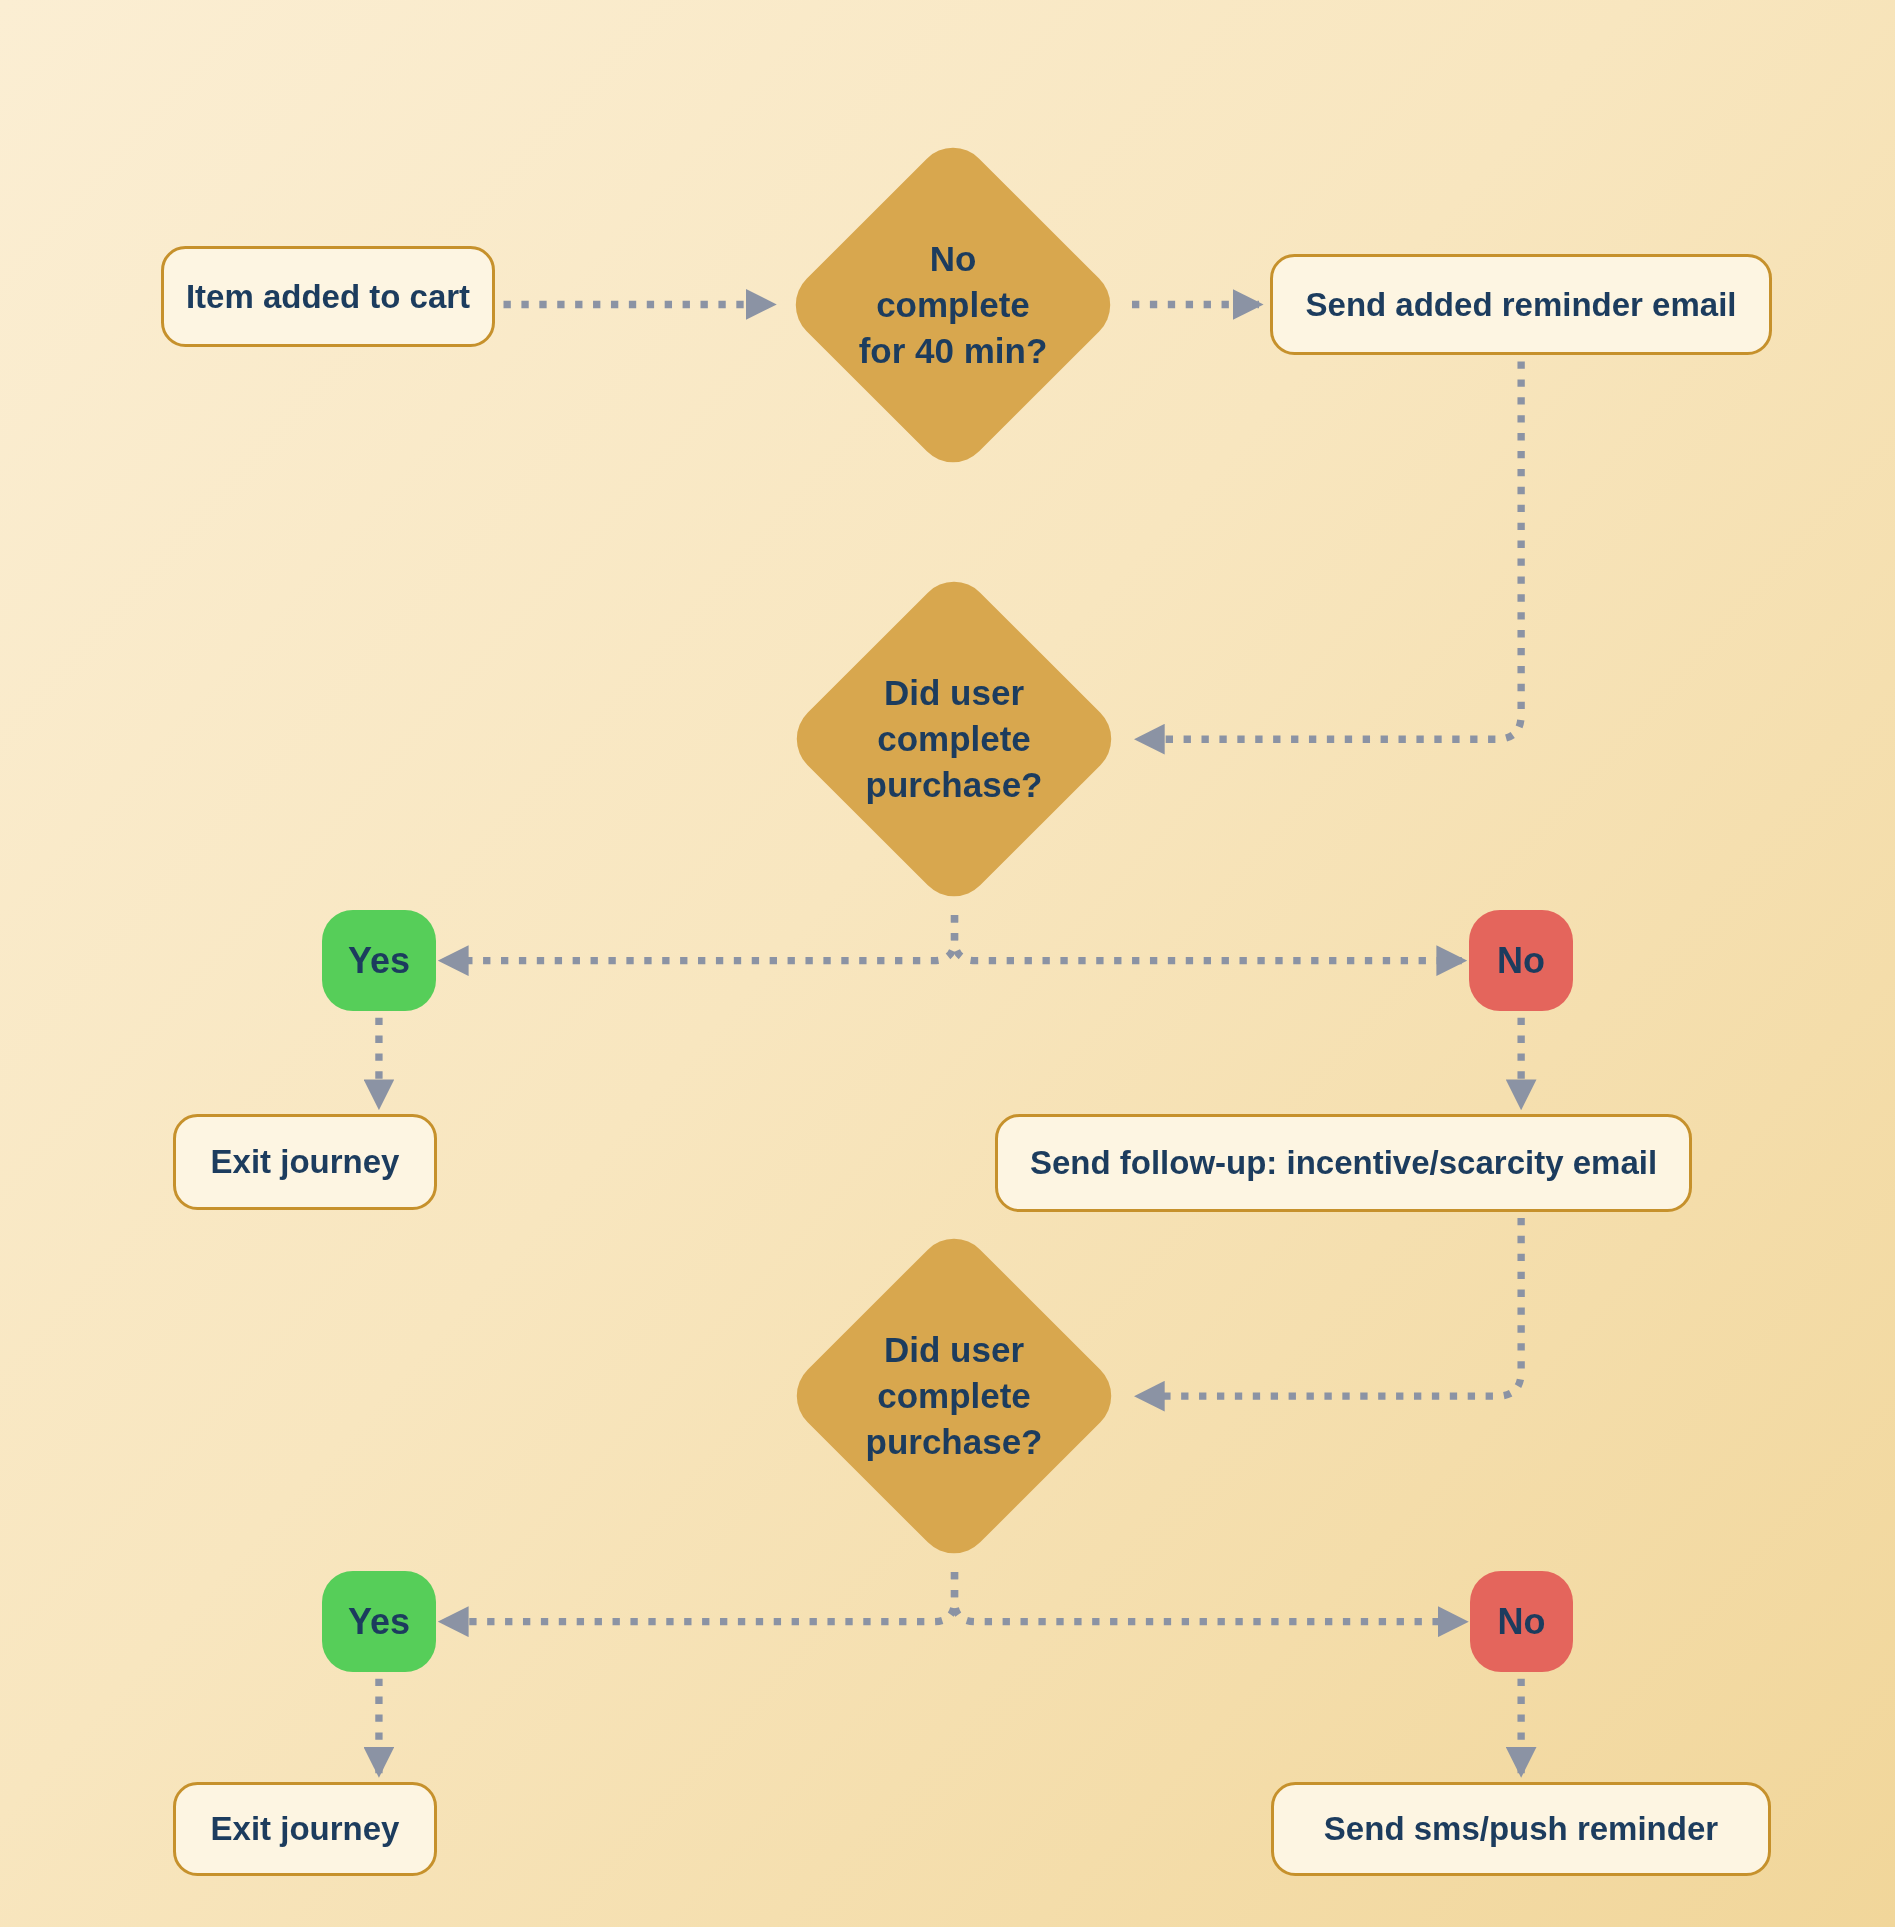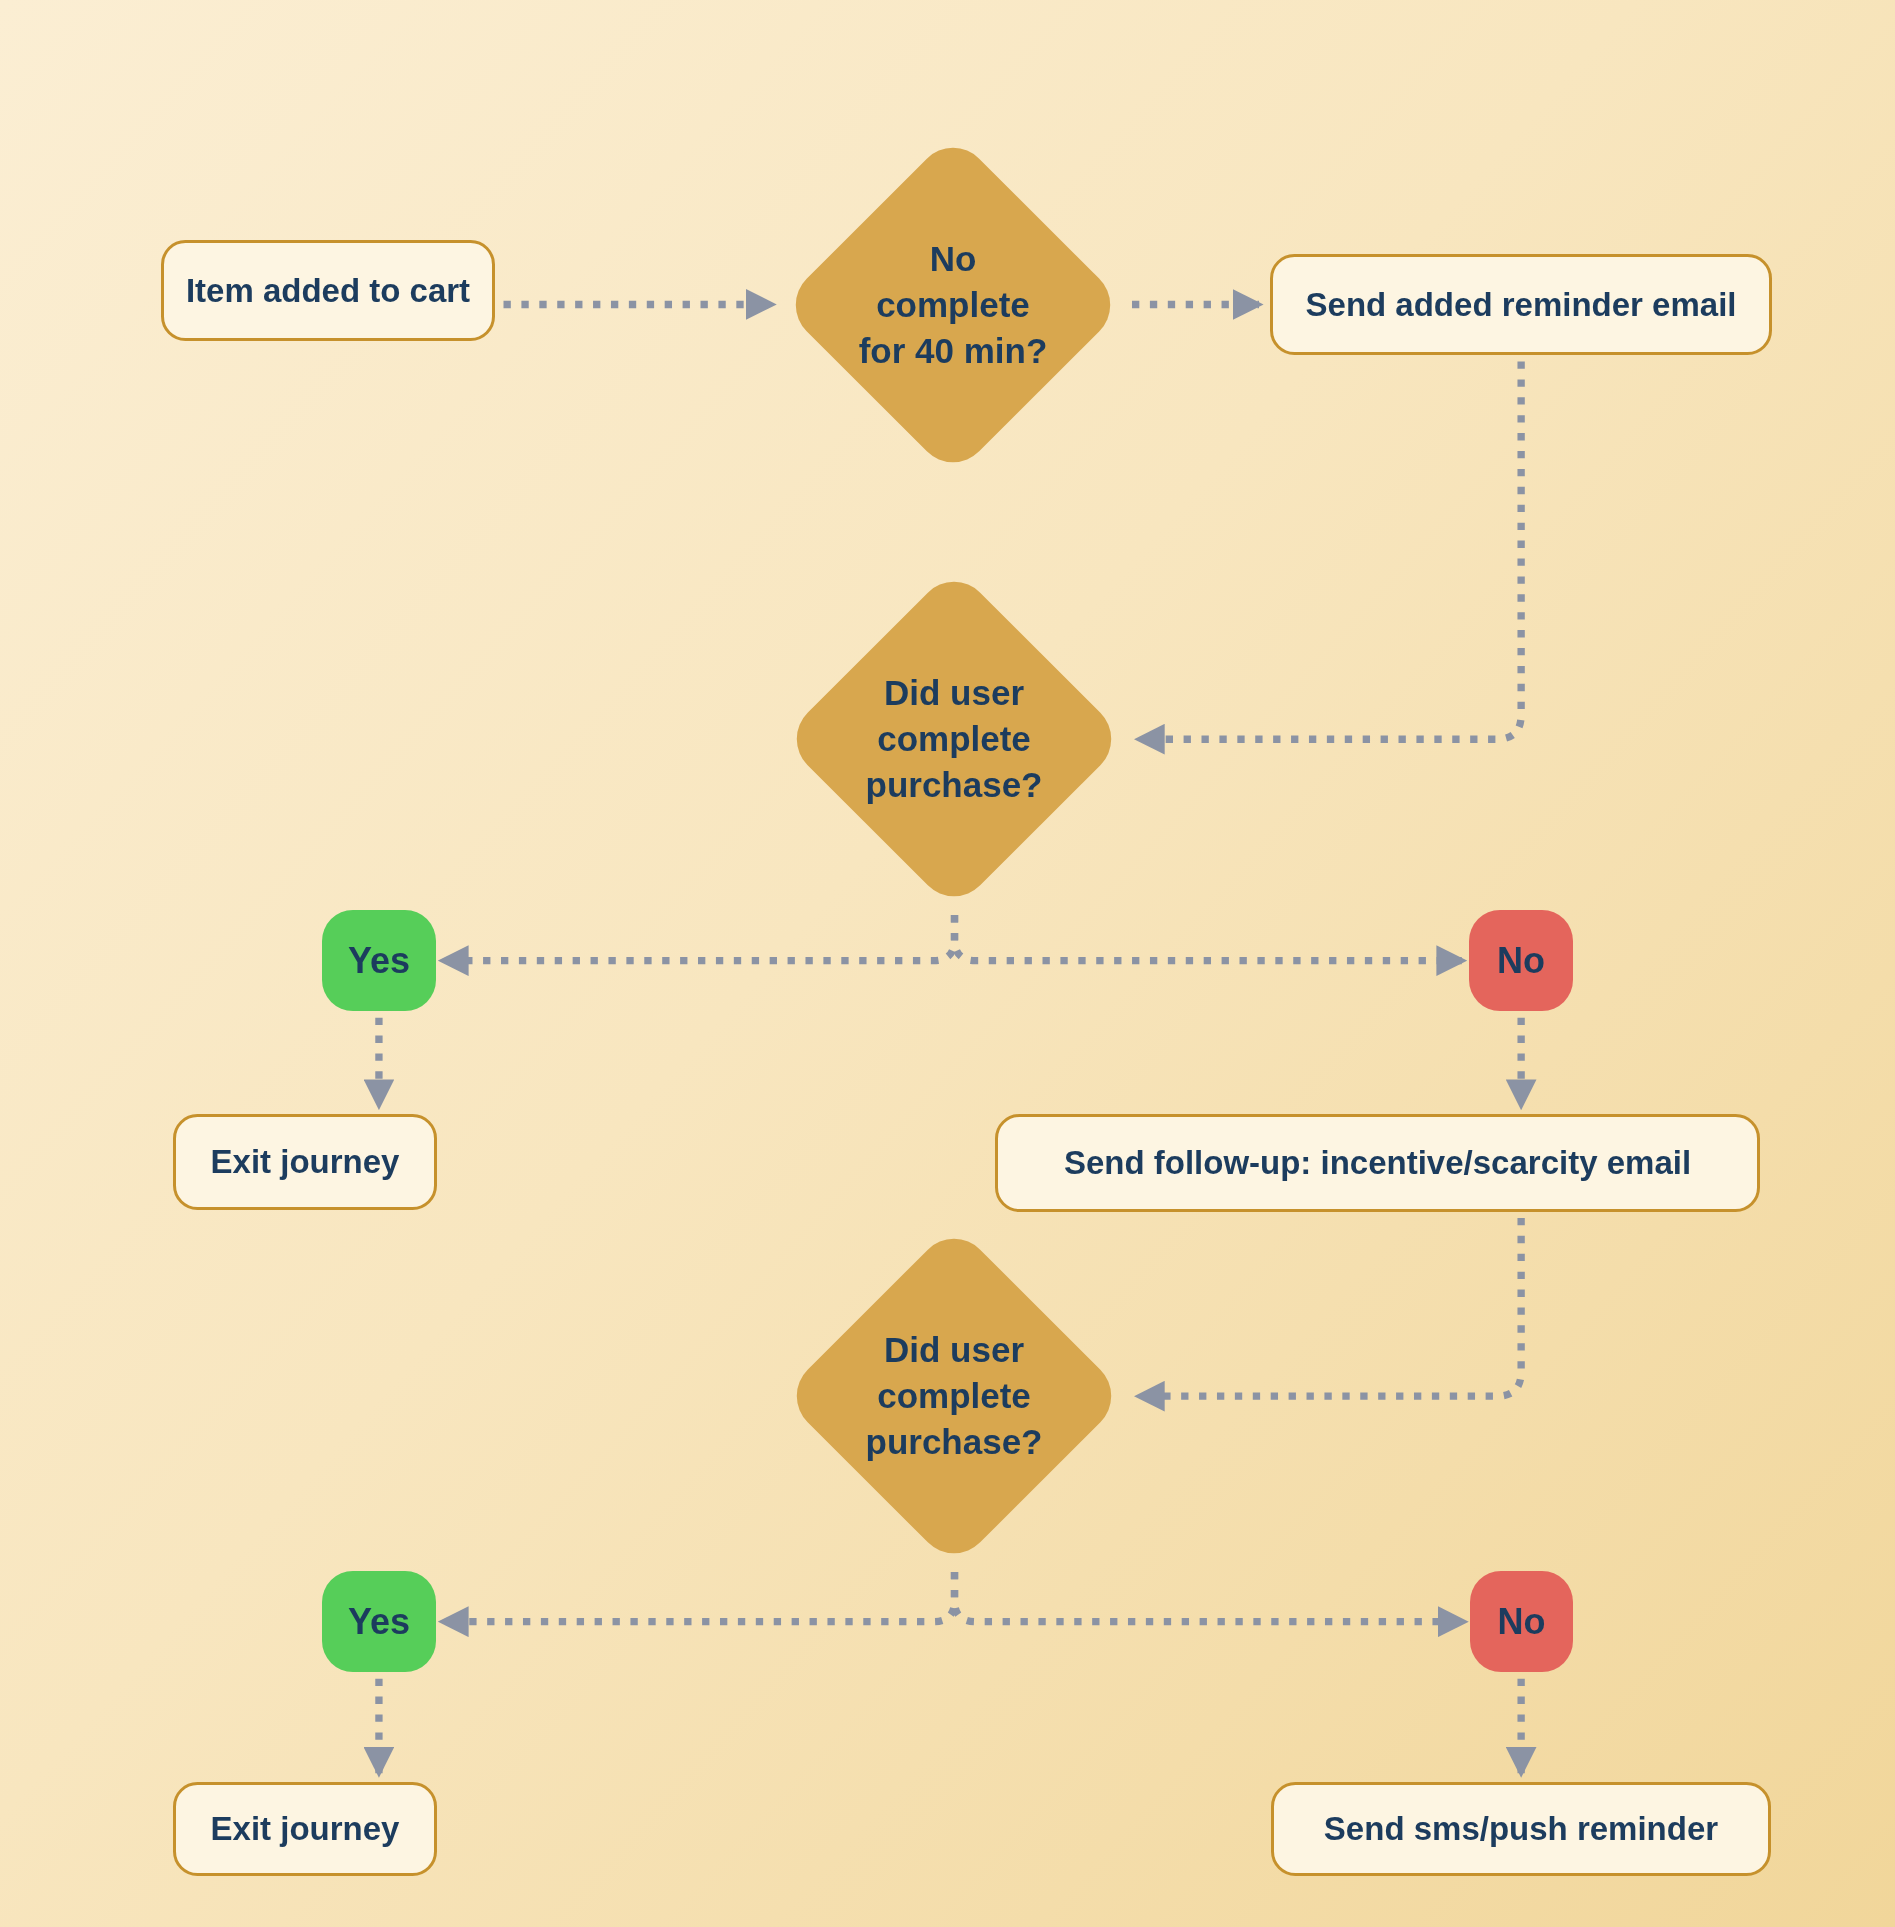--- a/index.html
+++ b/index.html
@@ -107,21 +107,21 @@
     <path d="M1172 1124 V1154 Q1172 1180 1198 1180 H1796" marker-end="url(#ah)"></path>
     <path d="M465 1250 V1358" marker-end="url(#ah)"></path>
     <path d="M1868 1250 V1358" marker-end="url(#ah)"></path>
     <path d="M1868 1496 V1685 Q1868 1715 1838 1715 H1398" marker-end="url(#ah)"></path>
     <path d="M1172 1931 V1966 Q1172 1992 1146 1992 H543" marker-end="url(#ah)"></path>
     <path d="M1172 1931 V1966 Q1172 1992 1198 1992 H1798" marker-end="url(#ah)"></path>
     <path d="M465 2062 V2178" marker-end="url(#ah)"></path>
     <path d="M1868 2062 V2178" marker-end="url(#ah)"></path>
   </svg>
 
-  <div class="node process" style="left:161px;top:240px;width:334px;height:101px;">
+  <div class="node process" style="left:161px;top:246px;width:334px;height:101px;">
     <span>Item added to cart</span>
   </div>
 
   <div class="diamond" style="left:831px;top:183px;"></div>
   <div class="diamond-label" style="left:790px;top:183px;">
     <div>
       <span class="line">No</span>
       <span class="line">complete</span>
       <span class="line">for 40 min?</span>
     </div>
@@ -143,21 +143,21 @@
   <div class="node badge badge-yes" style="left:322px;top:910px;width:114px;height:101px;">
     <span>Yes</span>
   </div>
   <div class="node badge badge-no" style="left:1469px;top:910px;width:104px;height:101px;">
     <span>No</span>
   </div>
 
   <div class="node process" style="left:173px;top:1114px;width:264px;height:96px;">
     <span>Exit journey</span>
   </div>
-  <div class="node process" style="left:995px;top:1114px;width:765px;height:98px;">
+  <div class="node process" style="left:995px;top:1114px;width:697px;height:98px;">
     <span>Send follow-up: incentive/scarcity email</span>
   </div>
 
   <div class="diamond" style="left:832px;top:1274px;"></div>
   <div class="diamond-label" style="left:791px;top:1274px;">
     <div>
       <span class="line">Did user</span>
       <span class="line">complete</span>
       <span class="line">purchase?</span>
     </div>

